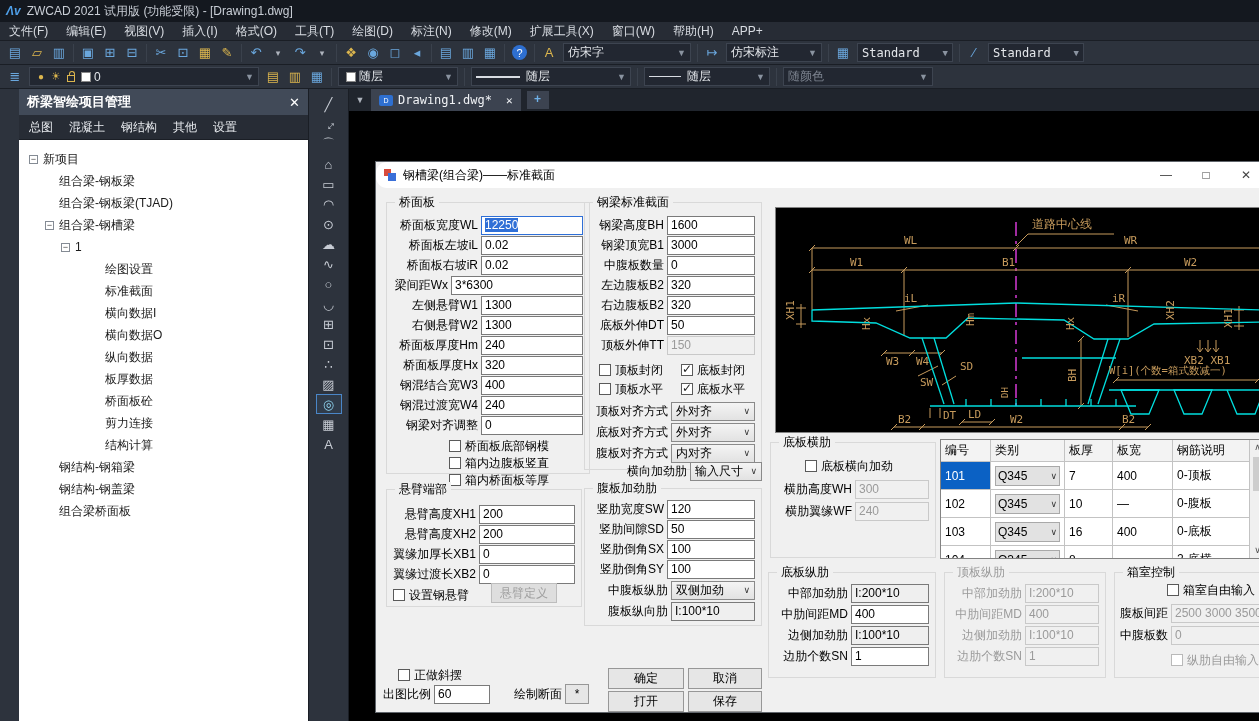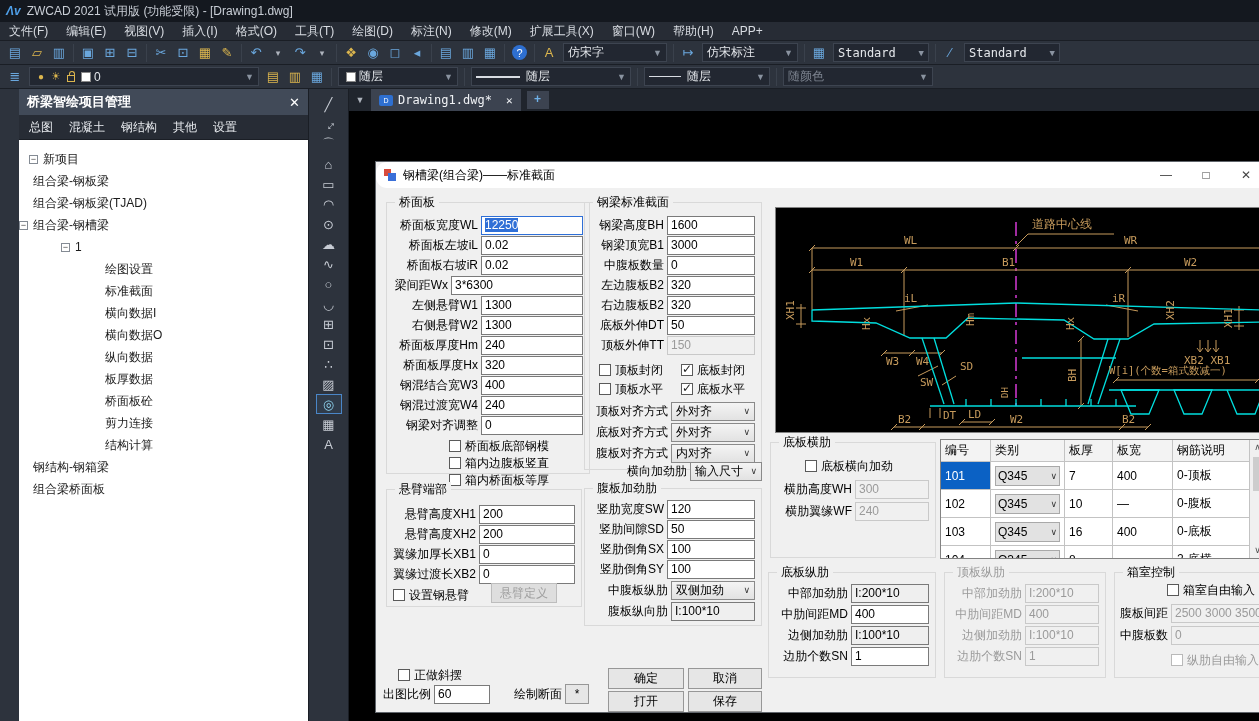--- a/index.html
+++ b/index.html
@@ -28,21 +28,21 @@
   .workspace { position:absolute; top:89px; left:0; right:0; bottom:0; display:flex; }
   .panel { width:290px; background:#fff; border-right:1px solid #1a1e25; display:flex; flex-direction:column;margin-left:19px; }
   .panel-hdr { height:26px; background:#414a58; color:#fff; font-weight:bold; font-size:13px; display:flex; align-items:center; padding:0 8px; }
   .panel-hdr .x { margin-left:auto; font-weight:normal; cursor:pointer; }
   .panel-tabs { height:25px; background:#272c35; color:#e8ebef; display:flex; align-items:center; border-bottom:1px solid #1a1e25; padding-left:10px; }
   .panel-tabs span { margin-right:16px; cursor:pointer; }
   .tree { flex:1; background:#fff; color:#1b1b1b; padding-top:8px; overflow:hidden; }
   .trow { height:22px; display:flex; align-items:center; cursor:default; white-space:nowrap; }
   .exp { width:9px; height:9px; border:1px solid #848b94; background:#fff; font-size:9px; line-height:7px; text-align:center; color:#444; margin-right:5px; flex:none; }
   .exp.none { visibility:hidden; }
-  .lvl0 { padding-left:10px; } .lvl1 { } .lvl2 { padding-left:42px; } .lvl3 { padding-left:72px; }
+  .lvl0 { padding-left:10px; } .lvl1 { padding-left:26px; } .lvl2 { padding-left:42px; } .lvl3 { padding-left:72px; }
 
   .drawbar { width:40px; background:#2d333d; border-right:1px solid #1a1e25; display:flex; flex-direction:column; align-items:center; padding-top:5px; }
   .dbi { width:26px; height:20px; display:flex; align-items:center; justify-content:center; color:#c7ccd4; font-size:13px; cursor:pointer; border:1px solid transparent; }
   .dbi.hl { border:1px solid #4a86c8; background:#303b49; color:#8fd4ef; }
 
   .canvas { position:relative; flex:1; background:#000; }
   .tabbar { height:22px; background:#20252d; display:flex; align-items:center; }
   .tab-dd { width:22px; color:#aeb4bd; font-size:9px; text-align:center; cursor:pointer; }
   .dtab { height:22px; background:#3c4350; color:#f0f2f5; display:flex; align-items:center; padding:0 8px; font-family:"DejaVu Sans Mono",monospace; font-size:12px; cursor:pointer; }
   .dwgic { width:14px; height:11px; background:#2e6fd0; border-radius:2px; color:#fff; font-size:7px; line-height:11px; text-align:center; margin-right:5px; font-family:"Liberation Sans",sans-serif; }
@@ -150,21 +150,21 @@
     <span class="ti b">◻</span>
     <span class="ti b">◂</span>
     <span class="sep"></span>
     <span class="ti b">▤</span>
     <span class="ti b">▥</span>
     <span class="ti b">▦</span>
     <span class="sep"></span>
     <span class="ti" style="color:#fff;background:#2e6fd0;border-radius:50%;width:15px;height:15px;font-size:11px;margin:0 4px;">?</span>
     <span class="sep"></span>
     <span class="ti y">A</span>
-    <div class="tcombo" style="width:104px">
+    <div class="tcombo" style="width:128px">
       <span>仿宋字</span>
       <span class="dd">▼</span>
     </div>
     <span class="sep"></span>
     <span class="ti b">↦</span>
     <div class="tcombo" style="width:96px">
       <span>仿宋标注</span>
       <span class="dd">▼</span>
     </div>
     <span class="sep"></span>
@@ -294,20 +294,24 @@
             <span class="exp none"></span>
             <span>剪力连接</span>
           </div>
         <div class="trow lvl3">
             <span class="exp none"></span>
             <span>结构计算</span>
           </div>
         <div class="trow lvl1">
             <span class="exp none"></span>
             <span>钢结构-钢箱梁</span>
+          </div>
+        <div class="trow lvl1">
+            <span class="exp none"></span>
+            <span>钢结构-钢盖梁</span>
           </div>
         <div class="trow lvl1">
             <span class="exp none"></span>
             <span>组合梁桥面板</span>
           </div>
       </div>
     </div>
 
     <div class="drawbar">
       <span class="dbi">╱</span>

